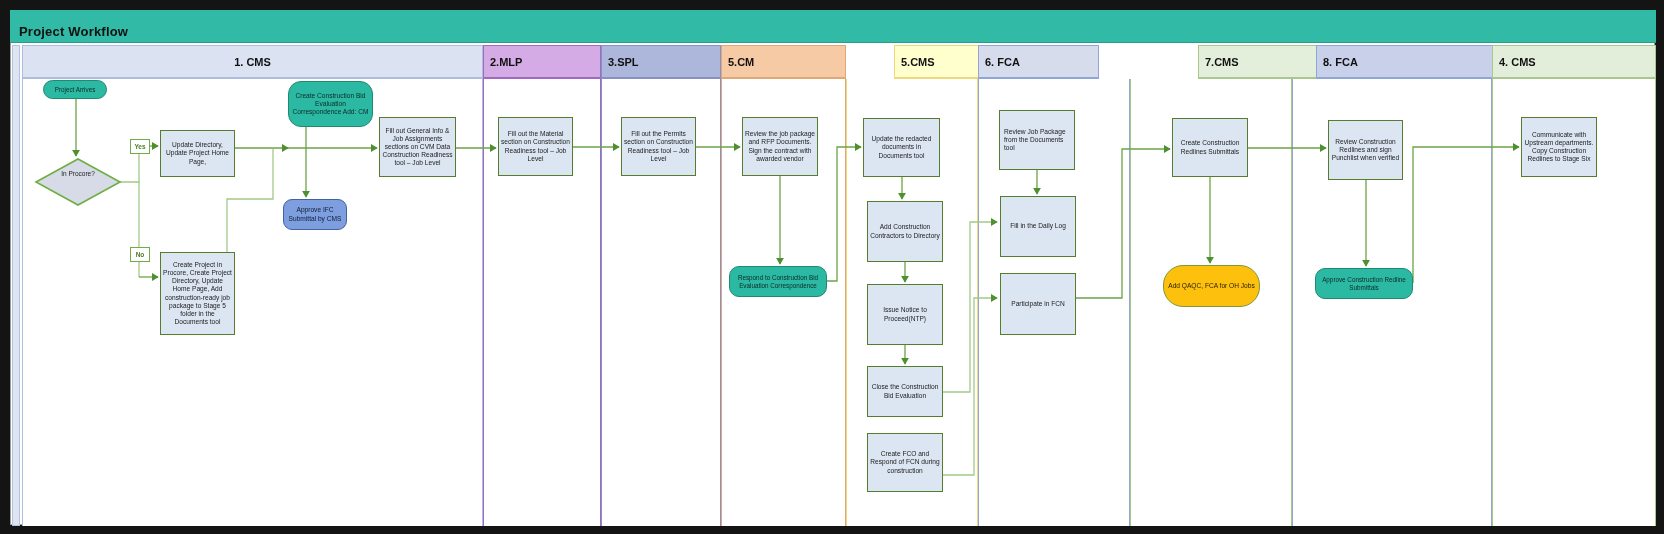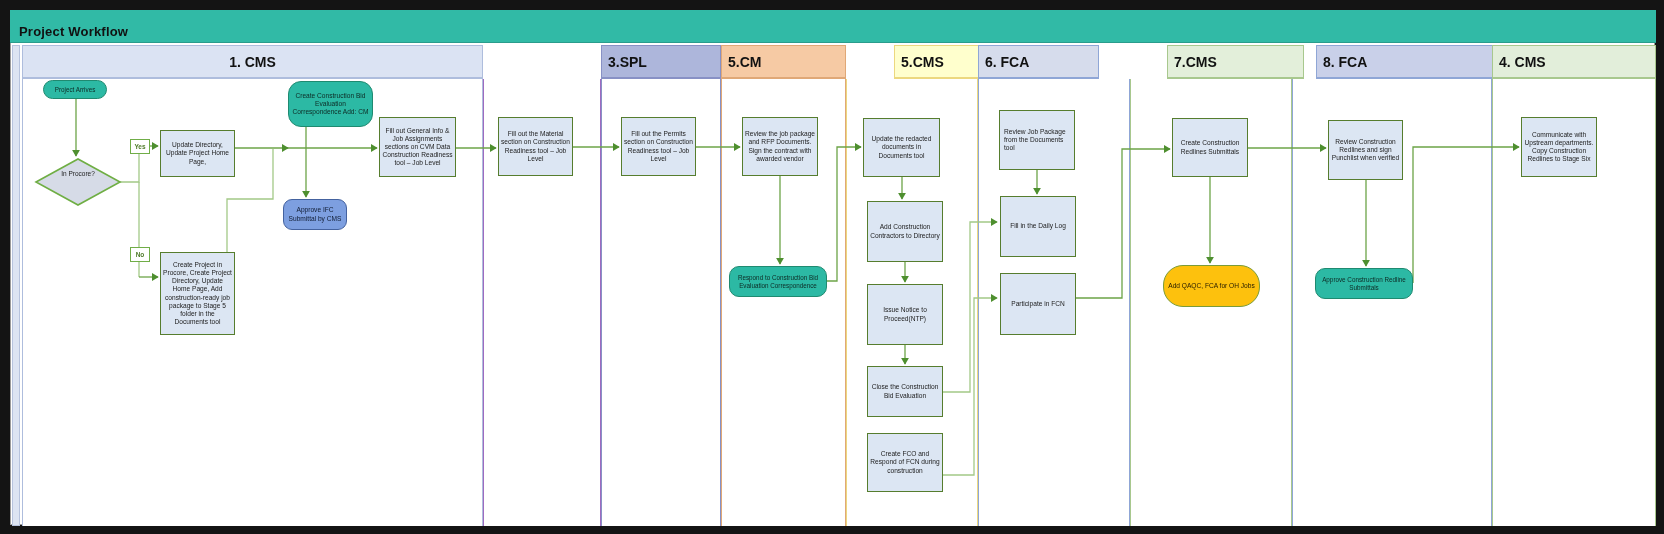--- a/index.html
+++ b/index.html
@@ -7,21 +7,21 @@
        font-family:"Liberation Sans",sans-serif;}
   #frame{position:absolute;left:10px;top:10px;width:1645px;height:515px;background:#fff;
          border:1px solid #9a9a9a;box-sizing:border-box;}
   #titlebar{position:absolute;left:10px;top:10px;width:1646px;height:33px;background:#31baa6;
             border-bottom:1px solid #2a9c8c;display:flex;align-items:center;box-sizing:border-box;}
   #titlebar .t{font-size:13px;font-weight:bold;color:#111;padding-left:9px;letter-spacing:.2px;margin-top:10px;}
   #leftstrip{position:absolute;left:12px;top:45px;width:8px;height:481px;background:#dde4f2;
              border:1px solid #b7c3dd;box-sizing:border-box;}
   .lane-head{position:absolute;top:45px;height:34px;box-sizing:border-box;
              border:1px solid transparent;border-bottom-width:2px;
-             font-size:14px;font-weight:bold;color:#111;display:flex;align-items:center;
+             font-size:11px;font-weight:bold;color:#111;display:flex;align-items:center;
              padding-left:6px;}
   .lane-head.center{justify-content:center;padding-left:0;}
   .lane-body{position:absolute;top:79px;height:447px;background:#fff;box-sizing:border-box;
              border-left:1px solid transparent;border-right:1px solid transparent;}
   #wires{position:absolute;left:0;top:0;width:1664px;height:534px;z-index:3;}
   .c{fill:none;stroke:#6ca447;stroke-width:1.3px;}
   .cl{fill:none;stroke:#a3c987;stroke-width:1.3px;}
   .node{position:absolute;z-index:4;box-sizing:border-box;display:flex;align-items:center;
         justify-content:center;text-align:center;font-size:6.6px;line-height:1.22;color:#1c1c1c;
         padding:1px 2px;overflow:hidden;}
@@ -40,25 +40,26 @@
 <div id="app">
   <div id="frame"></div>
 
   <div id="titlebar">
     <span class="t">Project Workflow</span>
   </div>
 
   <div id="leftstrip"></div>
 
   <div class="lane-head center" style="left: 22px; width: 461px; background-color: rgb(219, 227, 243); border-color: rgb(174, 189, 221);">1. CMS</div>
+  <div class="lane-head" style="left: 483px; width: 118px; background-color: rgb(212, 171, 228); border-color: rgb(158, 107, 192);">2.MLP</div>
   <div class="lane-head" style="left: 601px; width: 120px; background-color: rgb(173, 182, 219); border-color: rgb(136, 145, 197);">3.SPL</div>
   <div class="lane-head" style="left: 721px; width: 125px; background-color: rgb(246, 202, 164); border-color: rgb(224, 168, 119);">5.CM</div>
   <div class="lane-head" style="left: 846px; width: 132px; background-color: rgb(255, 255, 205); border-color: rgb(236, 216, 127); margin-left: 48px;">5.CMS</div>
   <div class="lane-head" style="left: 978px; width: 121px; background-color: rgb(214, 220, 236); border-color: rgb(143, 166, 214);">6. FCA</div>
-  <div class="lane-head" style="left: 1167px; width: 137px; background-color: rgb(227, 239, 218); border-color: rgb(168, 200, 142);">7.CMS</div>
+  <div class="lane-head" style="left: 1198px; width: 137px; background-color: rgb(227, 239, 218); border-color: rgb(168, 200, 142);">7.CMS</div>
   <div class="lane-head" style="left: 1292px; width: 200px; background-color: rgb(201, 208, 233); border-color: rgb(143, 166, 214); margin-left: 24px;">8. FCA</div>
   <div class="lane-head" style="left: 1492px; width: 164px; background-color: rgb(226, 238, 218); border-color: rgb(168, 200, 142);">4. CMS</div>
 
   <div class="lane-body" style="left: 22px; width: 461px; border-color: rgb(174, 189, 221);"></div>
   <div class="lane-body" style="left: 483px; width: 118px; border-color: rgb(158, 107, 192);"></div>
   <div class="lane-body" style="left: 601px; width: 120px; border-color: rgb(136, 145, 197);"></div>
   <div class="lane-body" style="left: 721px; width: 125px; border-color: rgb(224, 168, 119);"></div>
   <div class="lane-body" style="left: 846px; width: 132px; border-color: rgb(236, 216, 127);"></div>
   <div class="lane-body" style="left: 978px; width: 152px; border-color: rgb(143, 166, 214);"></div>
   <div class="lane-body" style="left: 1130px; width: 162px; border-color: rgb(168, 200, 142);"></div>

